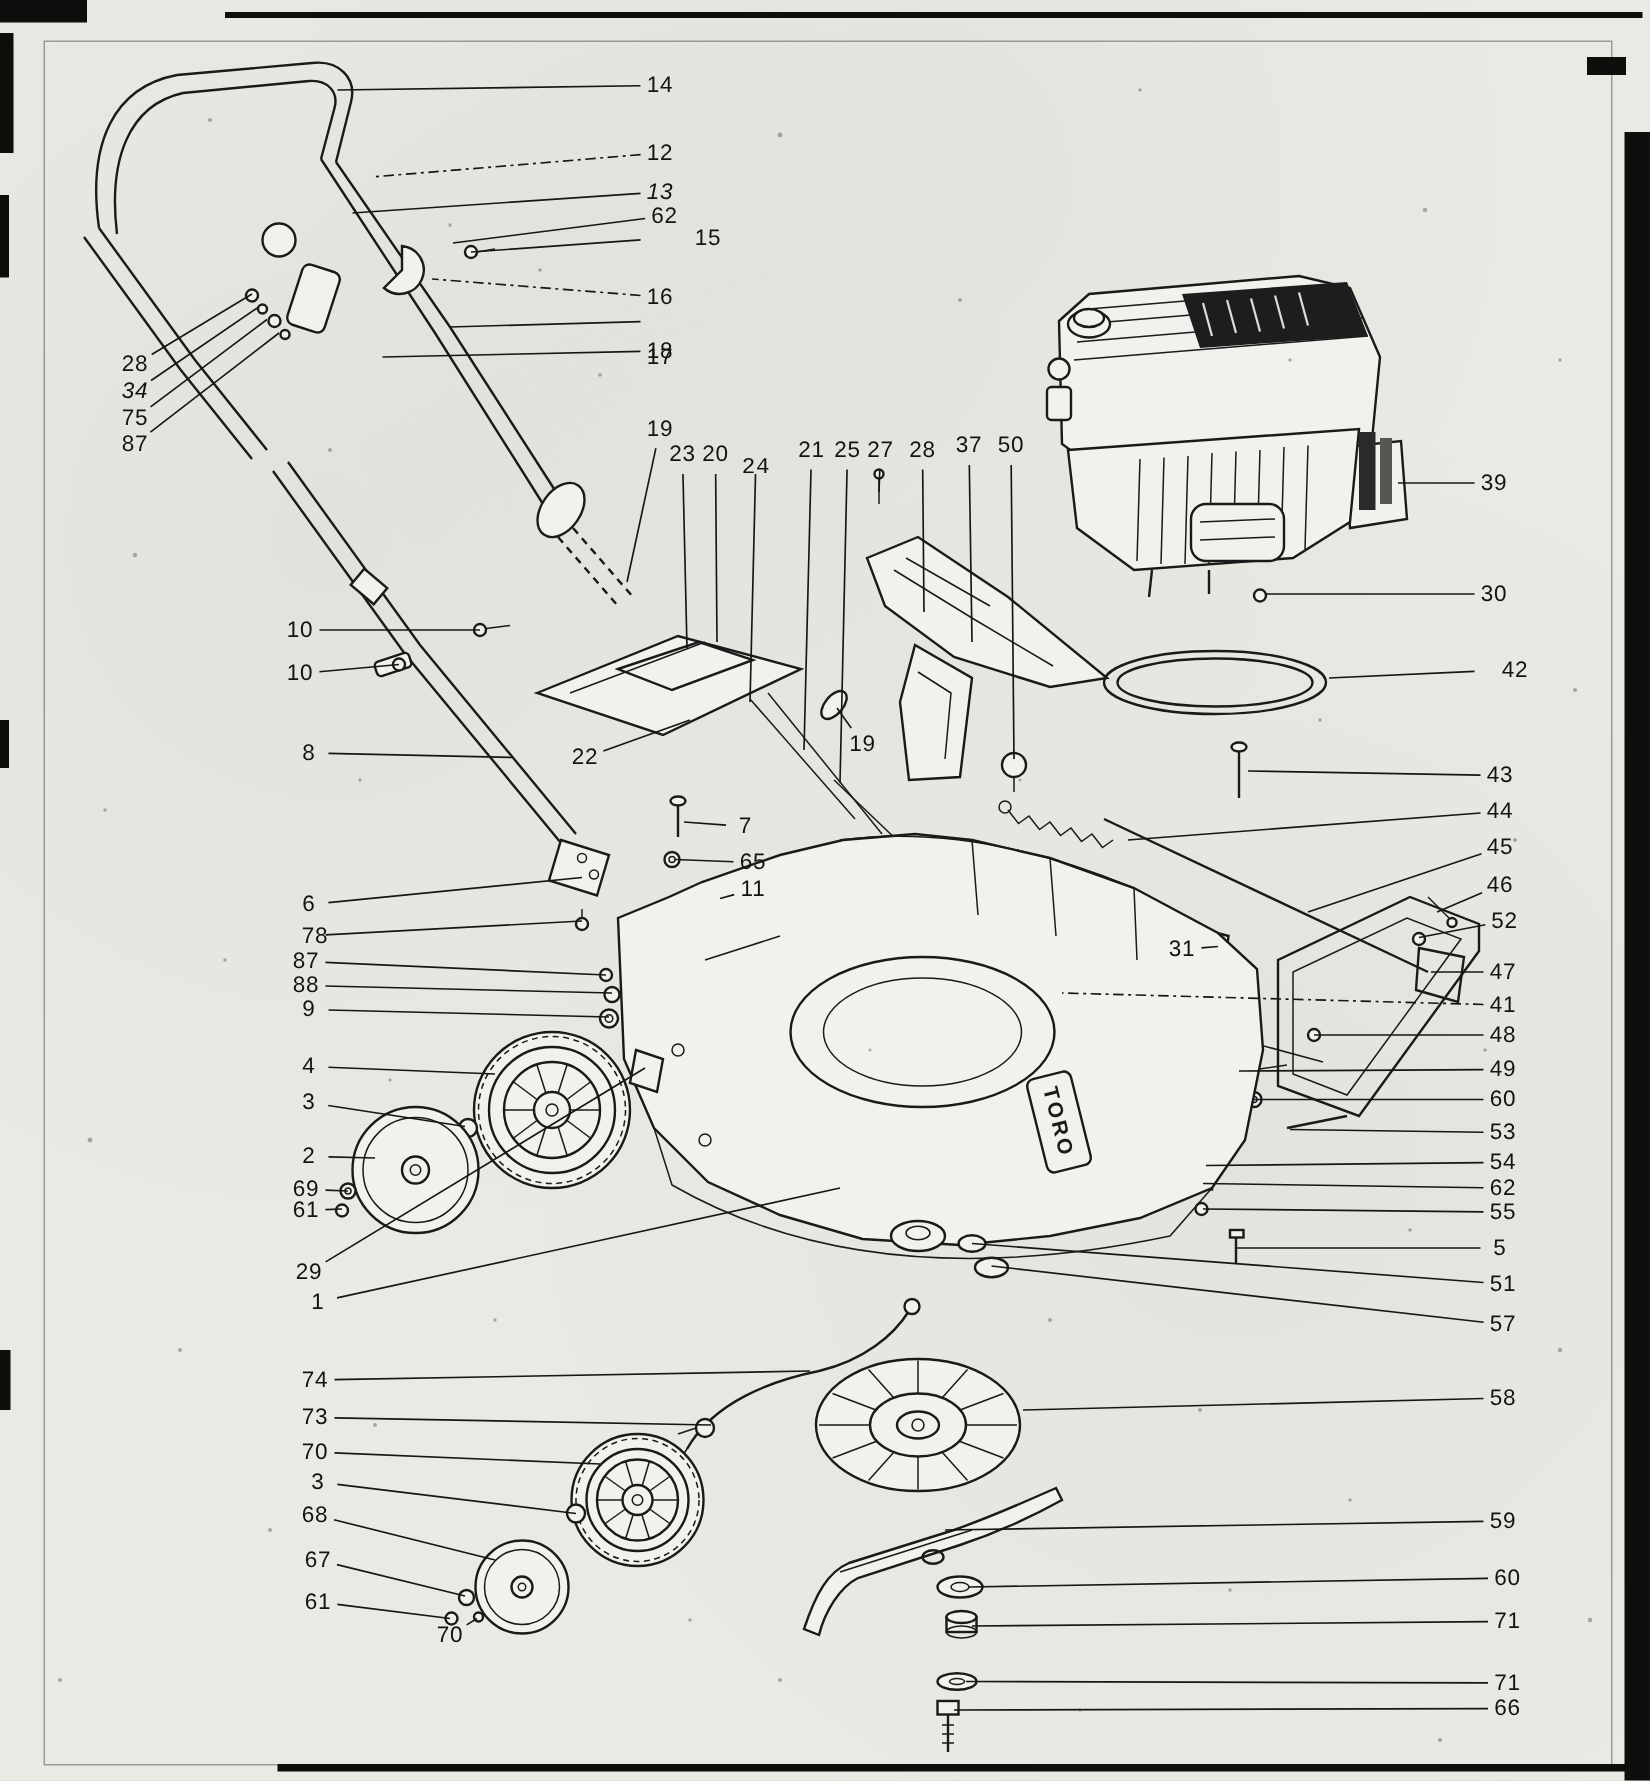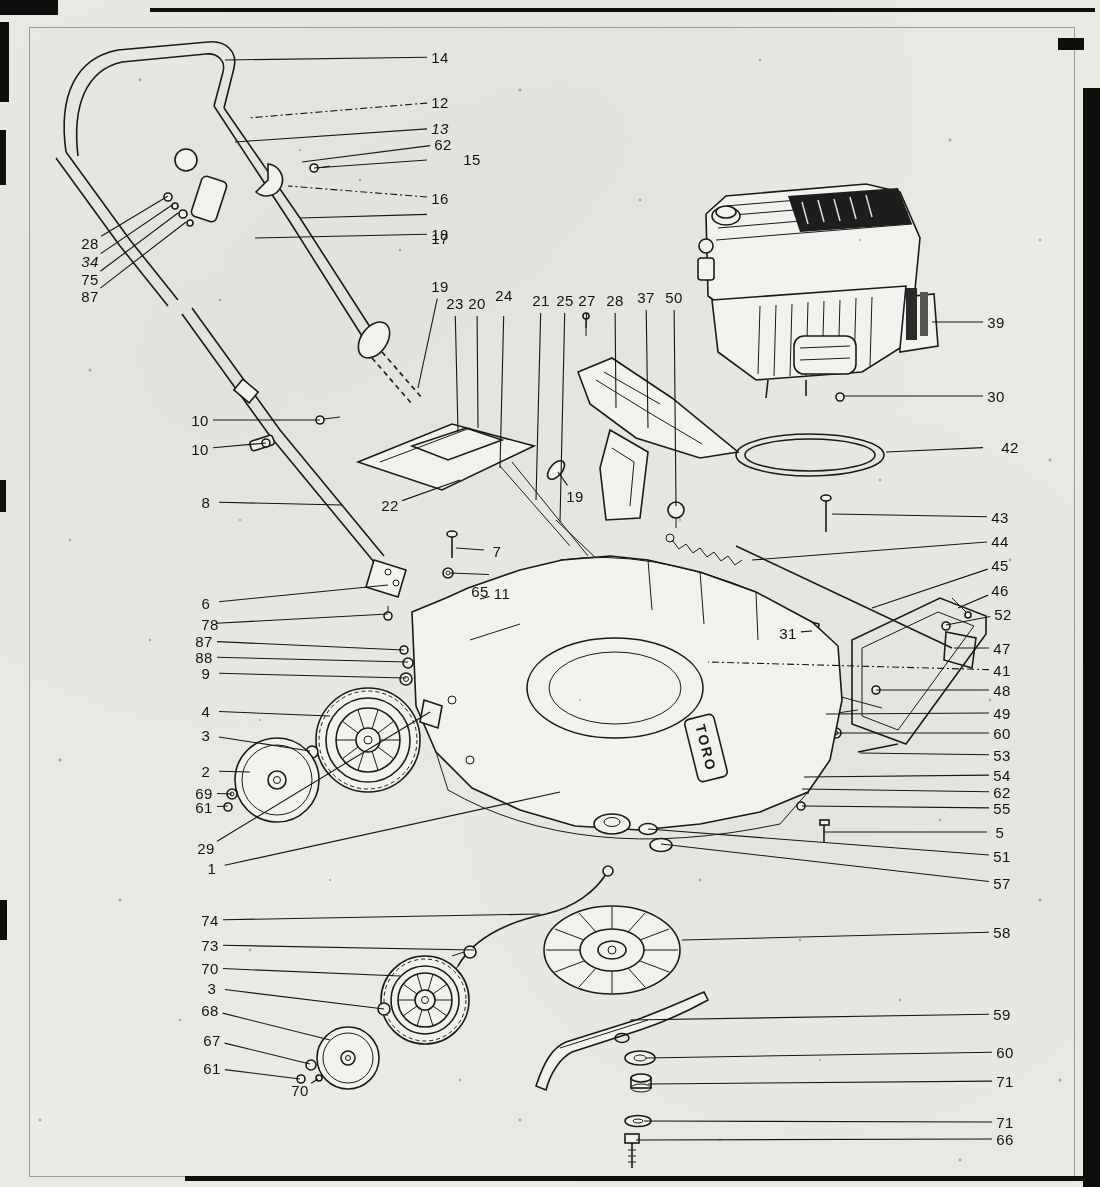--- a/index.html
+++ b/index.html
@@ -446,21 +446,21 @@
       <div class="callout" style="left: 440px; top: 102px;">12</div>
       <div class="callout" style="left: 440px; top: 128px; font-style: italic;">13</div>
       <div class="callout" style="left: 443px; top: 144px;">62</div>
       <div class="callout" style="left: 440px; top: 159px; margin-left: 32px;">15</div>
       <div class="callout" style="left: 440px; top: 198px;">16</div>
       <div class="callout" style="left: 440px; top: 214px; margin-top: 24px;">17</div>
       <div class="callout" style="left: 440px; top: 234px;">18</div>
       <div class="callout" style="left: 440px; top: 286px;">19</div>
       <div class="callout" style="left: 455px; top: 303px;">23</div>
       <div class="callout" style="left: 477px; top: 303px;">20</div>
-      <div class="callout" style="left: 504px; top: 295px;">24</div>
+      <div class="callout" style="left: 504px; top: 312px; font-family: Liberation Mono, monospace;">24</div>
       <div class="callout" style="left: 541px; top: 300px;">21</div>
       <div class="callout" style="left: 565px; top: 300px;">25</div>
       <div class="callout" style="left: 587px; top: 300px;">27</div>
       <div class="callout" style="left: 615px; top: 300px;">28</div>
       <div class="callout" style="left: 646px; top: 297px;">37</div>
       <div class="callout" style="left: 674px; top: 297px;">50</div>
       <div class="callout" style="left: 996px; top: 322px;">39</div>
       <div class="callout" style="left: 996px; top: 396px;">30</div>
       <div class="callout" style="left: 996px; top: 447px; margin-left: 14px;">42</div>
       <div class="callout" style="left: 1000px; top: 517px;">43</div>
@@ -505,21 +505,21 @@
       <div class="callout" style="left: 210px; top: 945px;">73</div>
       <div class="callout" style="left: 210px; top: 968px;">70</div>
       <div class="callout" style="left: 212px; top: 988px;">3</div>
       <div class="callout" style="left: 210px; top: 1010px;">68</div>
       <div class="callout" style="left: 212px; top: 1040px;">67</div>
       <div class="callout" style="left: 212px; top: 1068px;">61</div>
       <div class="callout" style="left: 300px; top: 1090px;">70</div>
       <div class="callout" style="left: 390px; top: 505px;">22</div>
       <div class="callout" style="left: 575px; top: 496px;">19</div>
       <div class="callout" style="left: 497px; top: 551px;">7</div>
-      <div class="callout" style="left: 480px; top: 575px; margin-top: 16px;">65</div>
+      <div class="callout" style="left: 502px; top: 575px;">65</div>
       <div class="callout" style="left: 502px; top: 593px;">11</div>
       <div class="callout" style="left: 788px; top: 633px;">31</div>
     </div>
 
   <div class="scan-border"></div>
   <div class="artifact" style="left:0;top:0;width:58px;height:15px;"></div>
   <div class="artifact" style="left:150px;top:8px;width:945px;height:4px;"></div>
   <div class="artifact" style="left:0;top:22px;width:9px;height:80px;"></div>
   <div class="artifact" style="left:0;top:130px;width:6px;height:55px;"></div>
   <div class="artifact" style="left:0;top:480px;width:6px;height:32px;"></div>

